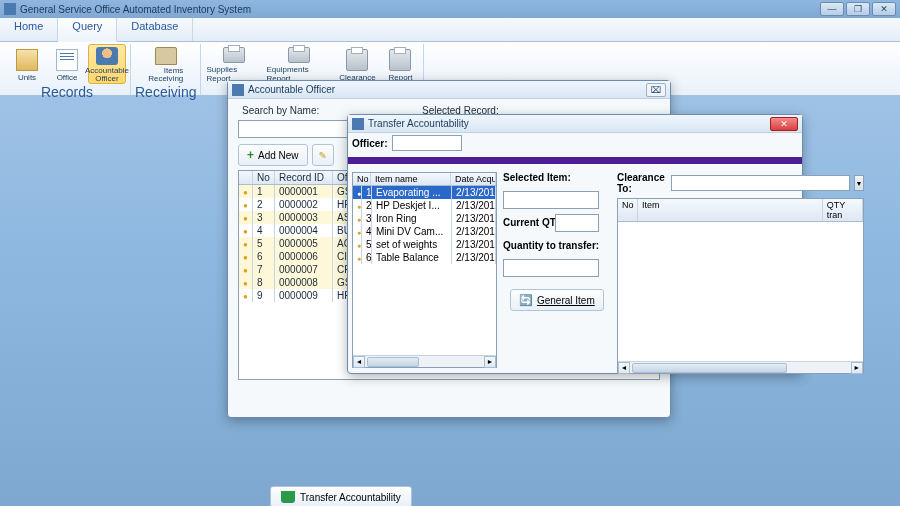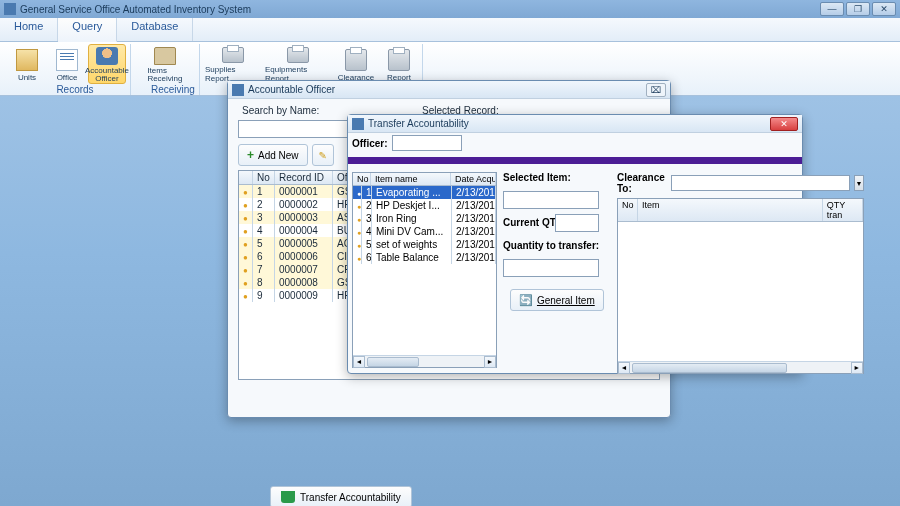--- a/index.html
+++ b/index.html
@@ -13,21 +13,21 @@
 .menubar { height: 24px; background: linear-gradient(#f5f9fd, #e3edf8); border-bottom: 1px solid #a7c1dc; display: flex; font-size: 11px; }
 .menubar .tab { padding: 2px 14px; border-right: 1px solid #c7d7e8; cursor: pointer; color: #2a5a9a; }
 .menubar .tab.active { background: linear-gradient(#fdfdfd,#eef4fb); border-bottom: 1px solid #eef4fb; margin-bottom: -1px; position: relative; }
 
 .ribbon { height: 54px; background: linear-gradient(#ffffff, #e8f1fa); border-bottom: 1px solid #a7c1dc; display: flex; padding: 2px 4px 0 4px; gap: 0; }
 .rib-group { display: flex; flex-direction: column; align-items: center; border-right: 1px solid #c3d7eb; padding: 0 4px; }
 .rib-buttons { display: flex; gap: 2px; }
 .rib-btn { width: 38px; height: 40px; display: flex; flex-direction: column; align-items: center; justify-content: center; font-size: 8px; cursor: pointer; border: 1px solid transparent; border-radius: 3px; gap: 2px; padding-top: 2px; color: #1a3a5a; }
 .rib-btn.active { background: linear-gradient(#ffe9a8, #ffd76a); border: 1px solid #e0b040; justify-content: space-between; }
 .rib-btn .ico { width: 22px; height: 22px; }
-.rib-label { font-size: 10px; color: #2a5a9a; margin-left: 16px; }
+.rib-label { font-size: 14px; color: #2a5a9a; }
 
 .workspace { position: absolute; left: 0; top: 90px; right: 0; bottom: 0; }
 
 .win { position: absolute; border: 1px solid #6a8cb0; border-radius: 4px; background: #f6f9fc; box-shadow: 0 3px 12px rgba(0,0,0,0.3); }
 .win-title { height: 18px; background: linear-gradient(#f0f6fc, #d8e6f4); border-bottom: 1px solid #c0d0e0; display: flex; align-items: center; padding: 0 4px; font-size: 10px; color: #1a3a5a; }
 .win-title .wx { margin-left: auto; width: 20px; height: 14px; display: flex; align-items: center; justify-content: center; border: 1px solid #a0b0c0; border-radius: 2px; cursor: pointer; background: #eef4fa; font-size: 9px; }
 .win-title .wx.red { background: linear-gradient(#f48a8a,#d84040); color: #fff; border-color: #a02020; width: 28px; }
 .win-body { padding: 4px; font-size: 10px; color: #1a2a3a; }
 
 .win-officer { left: 227px; top: -10px; width: 444px; height: 338px; }
@@ -126,21 +126,21 @@
           <span style="white-space:pre-line;text-align:center;line-height:1;">Accountable
 Officer</span>
         </div>
     </div>
     <div class="rib-label">Records</div>
   </div>
   <div class="rib-group">
     <div class="rib-buttons">
       <div class="rib-btn">
           <div class="ico clip"></div>
-          <span style="white-space:pre-line;text-align:left;line-height:1;">Items
+          <span style="white-space:pre-line;text-align:right;line-height:1;">Items
 Receiving</span>
         </div>
     </div>
     <div class="rib-label">Receiving</div>
   </div>
   <div class="rib-group">
     <div class="rib-buttons">
       <div class="rib-btn" style="width:58px">
           <div class="ico print"></div>
           <span>Supplies Report</span>

